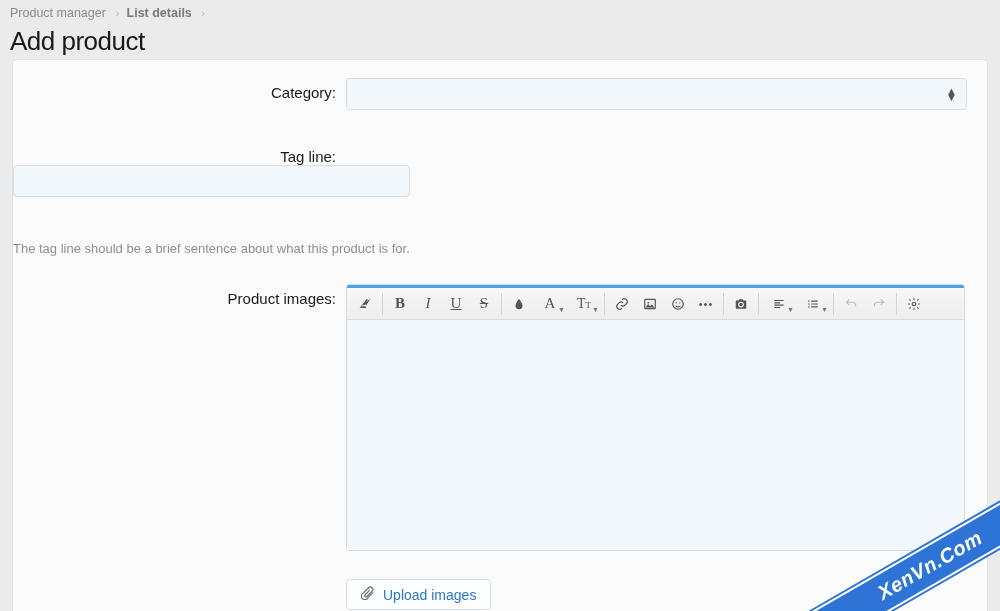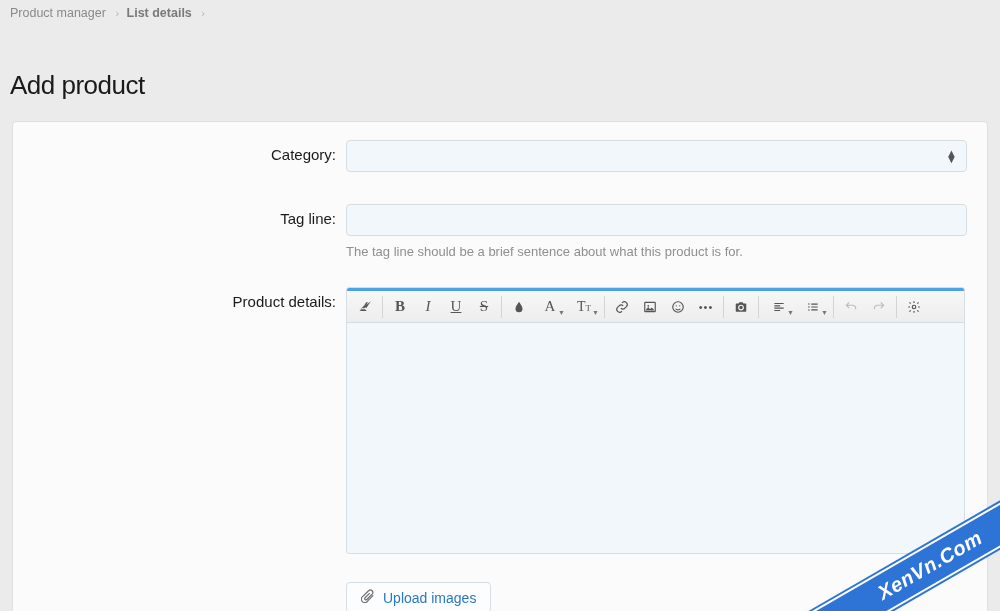--- a/index.html
+++ b/index.html
@@ -4,30 +4,30 @@
 <style>
   * { box-sizing: border-box; margin: 0; padding: 0; }
   html, body { width: 1000px; height: 611px; font-family: -apple-system, "Helvetica Neue", Helvetica, Arial, sans-serif; background: #ebebeb; overflow: hidden; }
   a { text-decoration: none; color: inherit; text-align: center; }
 
   .breadcrumb { padding: 6px 10px 4px 10px; font-size: 12.5px; color: #8a8a8a; }
   .breadcrumb .crumb { color: #8a8a8a; }
   .breadcrumb .crumb.active { font-weight: 600; color: #7a7a7a; }
   .breadcrumb .sep { padding: 0 4px 0 6px; color: #b8b8b8; font-size: 11px; }
 
-  .page-title { padding: 2px 10px 20px 10px; font-size: 26px; font-weight: 400; letter-spacing: -0.5px; color: #1a1a1a; margin-top: 44px; }
+  .page-title { padding: 2px 10px 2px 10px; font-size: 26px; font-weight: 400; letter-spacing: -0.5px; color: #1a1a1a; }
 
   .panel { margin: 0 12px; background: #fbfbfb; border: 1px solid #e0e0e0; border-radius: 4px; overflow: hidden; }
 
   .form-row { display: flex; align-items: flex-start; padding: 14px 0 10px 0; }
   .form-row.first { padding-top: 18px; }
   .form-row .label { width: 333px; text-align: right; padding-right: 10px; font-size: 15px; color: #1a1a1a; padding-top: 6px; }
   .form-row .ctrl { flex: 1; padding-right: 20px; }
   .form-row.editor-row .ctrl { padding-right: 22px; }
-  .help { font-size: 13px; color: #8f8f8f; padding-top: 8px; }
+  .help { font-size: 13px; color: #8f8f8f; padding-top: 8px; margin-top: 36px; }
 
   .input, .select, .version-input {
     width: 100%;
     height: 32px;
     border: 1px solid #d6dde3;
     border-radius: 4px;
     background: #f2f7fb;
     font-size: 14px;
     padding: 0 10px;
     outline: none;
@@ -108,30 +108,30 @@
         <div class="input"></div>
         <span class="caret">
           <span>▲</span>
             <span>▼</span>
         </span>
       </div>
     </div>
   </div>
 
 
-  <div class="form-row" style="padding-top:22px;">
+  <div class="form-row" style="padding-top:22px;flex-direction:column;">
     <div class="label">Tag line:</div>
     <div class="ctrl">
       <input class="input" value="" style="">
       <div class="help">The tag line should be a brief sentence about what this product is for.</div>
     </div>
   </div>
 
   <div class="form-row editor-row" style="padding-top:18px;">
-    <div class="label">Product details:</div>
+    <div class="label">Product images:</div>
     <div class="ctrl">
       <div class="editor">
         <div class="editor-top"></div>
         <div class="toolbar">
 
           <span class="tb-btn">
             <svg viewBox="0 0 24 24">
                 <path fill="currentColor" d="M3 17l6-6 3 3 8-8v4h2V3h-7v2h4l-7 7-3-3-8 8 2 2z" opacity="0"></path>
                 <path fill="currentColor" d="M4 20l16-8-16-8z" opacity="0"></path>
                 <path fill="currentColor" d="M2 18l8-8 4 4 8-12"></path>

